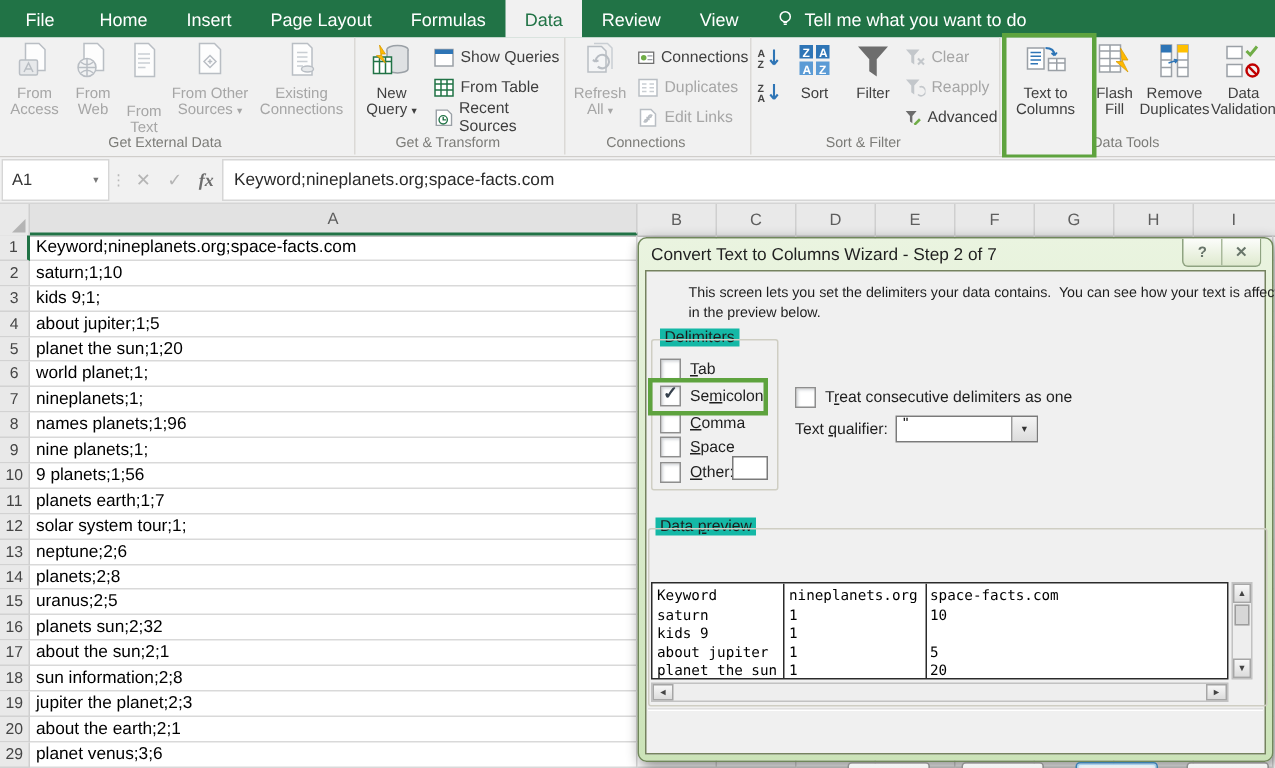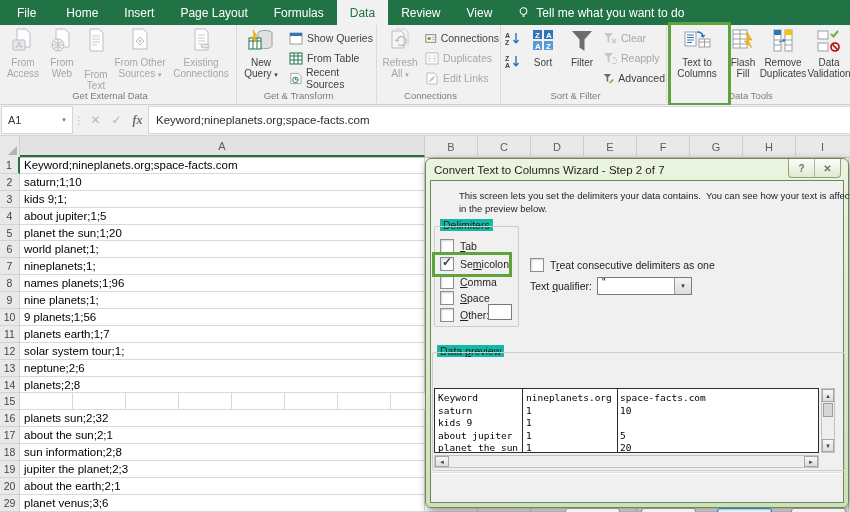--- a/index.html
+++ b/index.html
@@ -521,20 +521,21 @@
         <div class="cellx"></div>
         <div class="cellx"></div>
         <div class="cellx"></div>
         <div class="cellx"></div>
         <div class="cellx"></div>
         <div class="cellx"></div>
         <div class="cellx"></div>
       </div>
     <div class="srow">
         <div class="rnum">15</div>
+        <div class="cellA">uranus;2;5</div>
         <div class="cellx"></div>
         <div class="cellx"></div>
         <div class="cellx"></div>
         <div class="cellx"></div>
         <div class="cellx"></div>
         <div class="cellx"></div>
         <div class="cellx"></div>
         <div class="cellx"></div>
       </div>
     <div class="srow">

